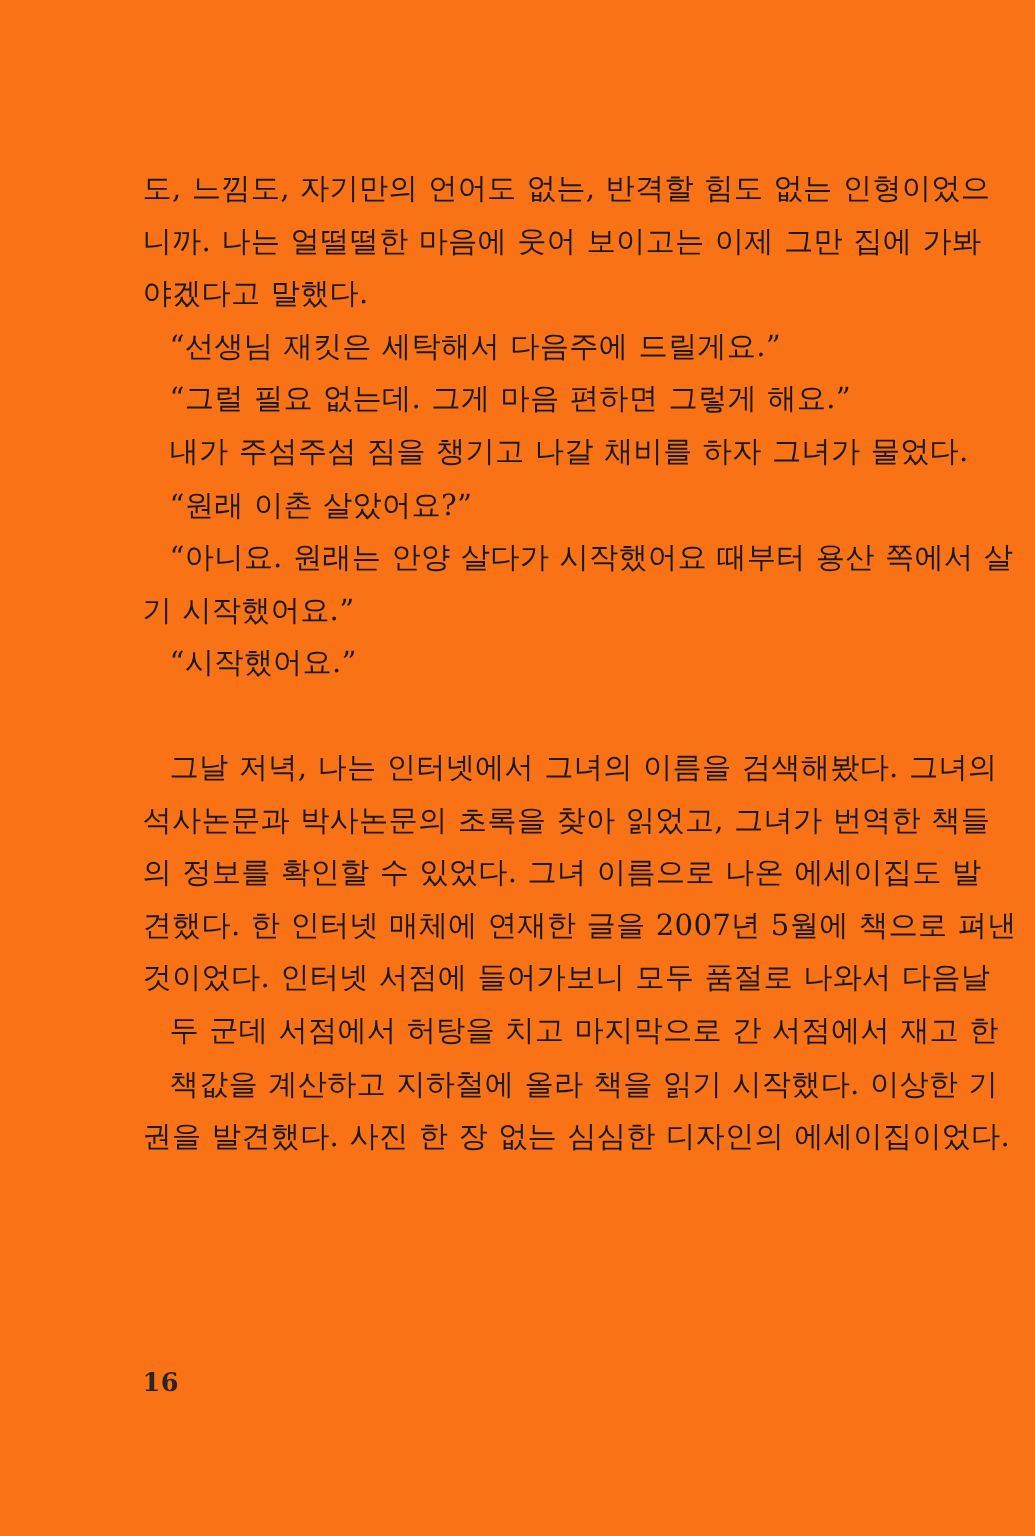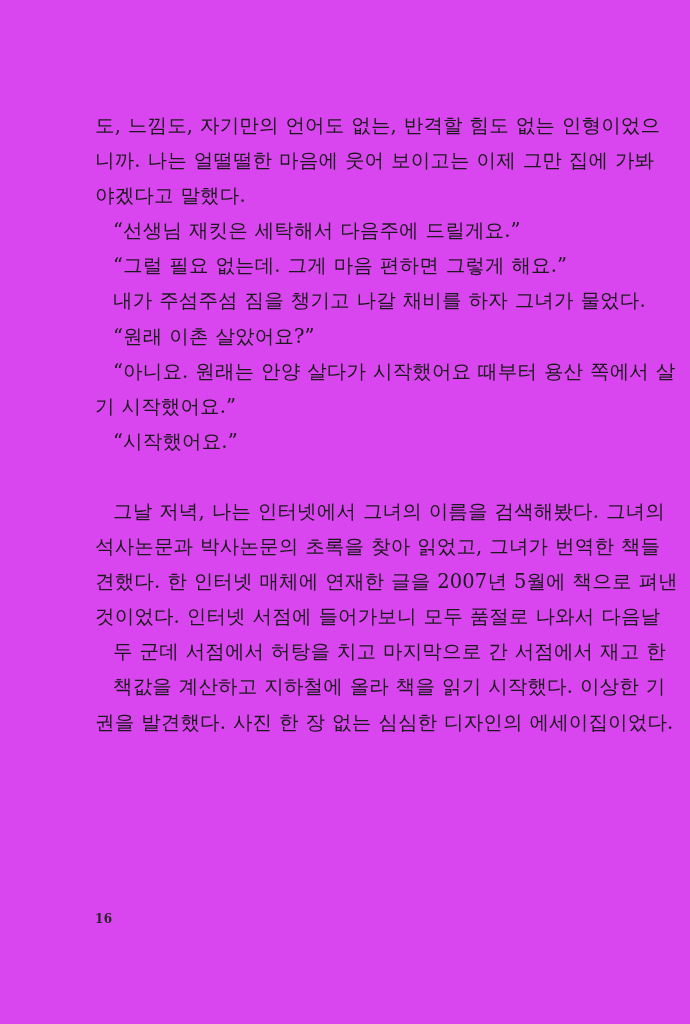--- a/index.html
+++ b/index.html
@@ -45,48 +45,49 @@
   
   .section-gap {
     height: 35px;
   }
 
   .page-number {
     position: absolute;
     left: 95px;
     top: 912px;
     font-family: "DejaVu Serif", "Liberation Serif", serif;
-    font-size: 12px;
+    font-size: 17px;
     font-weight: 600;
     color: #262626;
     letter-spacing: 0.3px;
   }
 </style>
 </head>
 <body>
 
-<div class="page" style="background: #d946ef;">
+<div class="page" style="background: #f97316;">
 
   <div class="text-block">
     <div id="section-1-host">
         <div class="line">도, 느낌도, 자기만의 언어도 없는, 반격할 힘도 없는 인형이었으</div>
         <div class="line">니까. 나는 얼떨떨한 마음에 웃어 보이고는 이제 그만 집에 가봐</div>
         <div class="line">야겠다고 말했다.</div>
         <div class="line indent">“선생님 재킷은 세탁해서 다음주에 드릴게요.”</div>
         <div class="line indent">“그럴 필요 없는데. 그게 마음 편하면 그렇게 해요.”</div>
         <div class="line indent">내가 주섬주섬 짐을 챙기고 나갈 채비를 하자 그녀가 물었다.</div>
         <div class="line indent">“원래 이촌 살았어요?”</div>
         <div class="line indent">“아니요. 원래는 안양 살다가 시작했어요 때부터 용산 쪽에서 살</div>
         <div class="line">기 시작했어요.”</div>
         <div class="line indent">“시작했어요.”</div>
       </div>
     <div class="section-gap"></div>
     <div id="section-2-host">
         <div class="line indent">그날 저녁, 나는 인터넷에서 그녀의 이름을 검색해봤다. 그녀의</div>
         <div class="line">석사논문과 박사논문의 초록을 찾아 읽었고, 그녀가 번역한 책들</div>
+        <div class="line">의 정보를 확인할 수 있었다. 그녀 이름으로 나온 에세이집도 발</div>
         <div class="line">견했다. 한 인터넷 매체에 연재한 글을 2007년 5월에 책으로 펴낸</div>
         <div class="line">것이었다. 인터넷 서점에 들어가보니 모두 품절로 나와서 다음날</div>
         <div class="line indent">두 군데 서점에서 허탕을 치고 마지막으로 간 서점에서 재고 한</div>
         <div class="line indent">책값을 계산하고 지하철에 올라 책을 읽기 시작했다. 이상한 기</div>
         <div class="line">권을 발견했다. 사진 한 장 없는 심심한 디자인의 에세이집이었다.</div>
       </div>
   </div>
 
   <div class="page-number">16</div>
 

